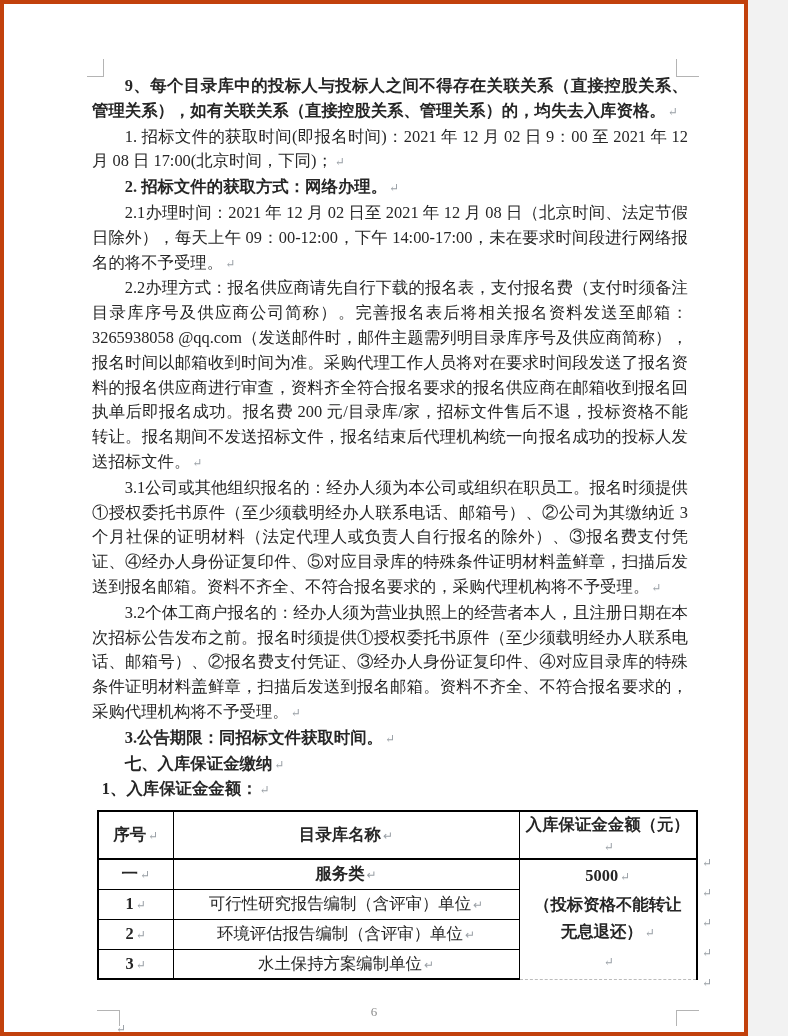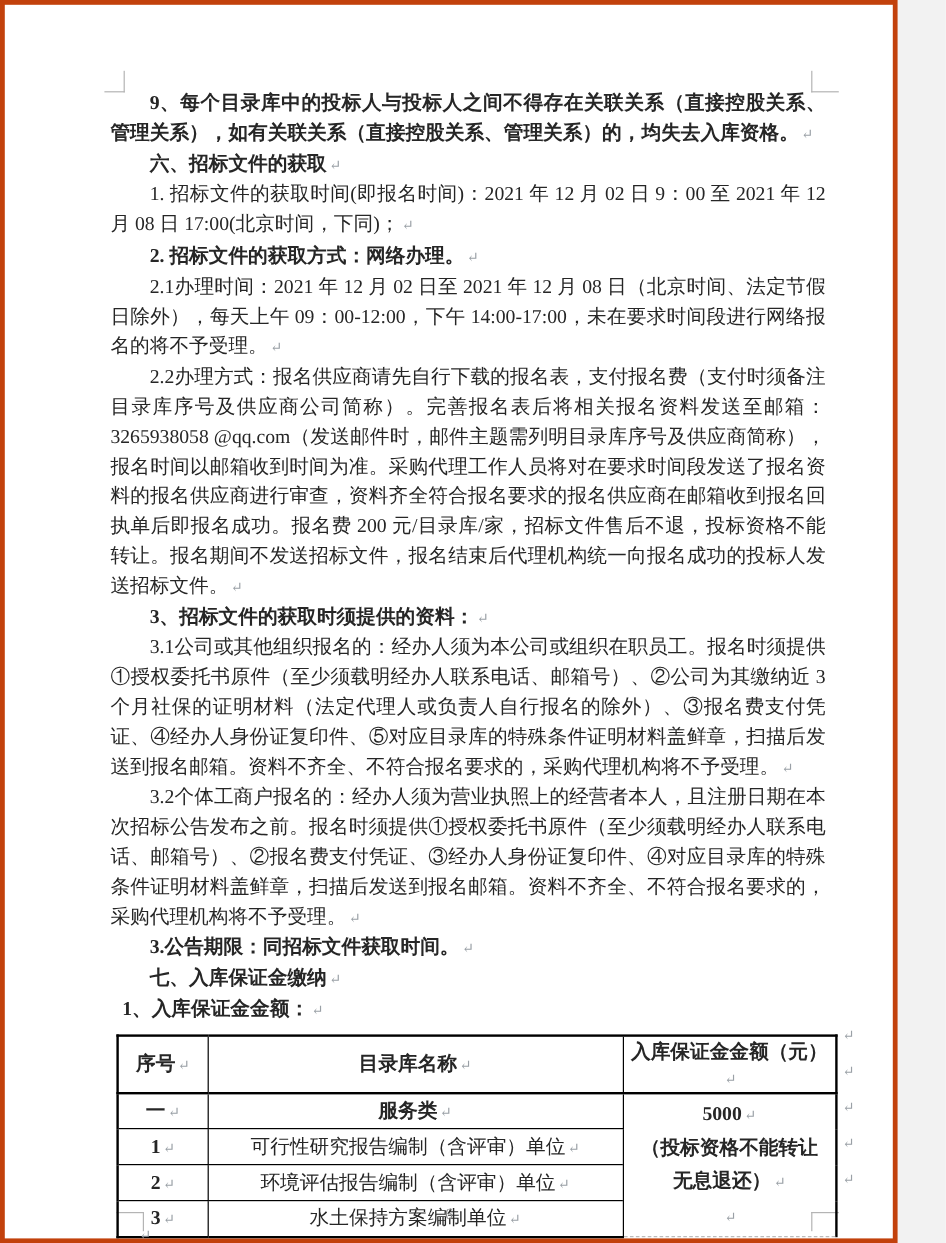--- a/index.html
+++ b/index.html
@@ -51,21 +51,21 @@
     box-sizing:border-box;
   }
   .reg-table th{
     border-top:2px solid #000;
     border-bottom:2px solid #000;
     font-weight:700;
     height:29px;
   }
   .reg-table td{height:30px;}
   .col-no{width:75px;}
-  .col-name{width:346px;}
+  .col-name{width:346px;font-family:Liberation Serif, serif;}
   .col-amount{width:178px;}
   .cell-left-edge{border-left:2px solid #000 !important;}
   .cell-right-edge{border-right:2px solid #000 !important;}
   .row-bottom td.solid-bottom{border-bottom:2px solid #000;}
   .deposit-cell{
     font-weight:700;
     border-bottom:1px dashed #bcbcbc !important;
     line-height:27px;
   }
   .cat-row td{font-weight:700;}
@@ -92,31 +92,29 @@
 
   <div class="corner corner-tl"></div>
   <div class="corner corner-tr"></div>
   <div class="corner corner-bl"></div>
   <div class="corner corner-br"></div>
 
   <div class="content">
 
     <p class="para bold"><span>9、每个目录库中的投标人与投标人之间不得存在关联关系（直接控股关系、管理关系），如有关联关系（直接控股关系、管理关系）的，均失去入库资格。</span><span class="pmark">↵</span></p>
 
-    <p class="para bold"><span>六、招标文件的获取</span><span class="pmark">↵</span></p>
 
     <p class="para"><span class="plabel">1. 招标文件的获取时间(即报名时间)：</span><span>2021 年 12 月 02 日 9：00 至 2021 年 12 月 08 日 17:00(北京时间，下同)；</span><span class="pmark">↵</span></p>
 
     <p class="para bold"><span>2. 招标文件的获取方式：网络办理。</span><span class="pmark">↵</span></p>
 
     <p class="para"><span class="plabel">2.1办理时间：</span><span>2021 年 12 月 02 日至 2021 年 12 月 08 日（北京时间、法定节假日除外），每天上午 09：00-12:00，下午 14:00-17:00，未在要求时间段进行网络报名的将不予受理。</span><span class="pmark">↵</span></p>
 
     <p class="para"><span class="plabel">2.2办理方式：</span><span>报名供应商请先自行下载的报名表，支付报名费（支付时须备注目录库序号及供应商公司简称）。完善报名表后将相关报名资料发送至邮箱：3265938058 @qq.com（发送邮件时，邮件主题需列明目录库序号及供应商简称），报名时间以邮箱收到时间为准。采购代理工作人员将对在要求时间段发送了报名资料的报名供应商进行审查，资料齐全符合报名要求的报名供应商在邮箱收到报名回执单后即报名成功。报名费 200 元/目录库/家，招标文件售后不退，投标资格不能转让。报名期间不发送招标文件，报名结束后代理机构统一向报名成功的投标人发送招标文件。</span><span class="pmark">↵</span></p>
 
-    <p class="para bold"><span>3、招标文件的获取时须提供的资料：</span><span class="pmark">↵</span></p>
 
     <p class="para"><span class="plabel">3.1公司或其他组织报名的：</span><span>经办人须为本公司或组织在职员工。报名时须提供①授权委托书原件（至少须载明经办人联系电话、邮箱号）、②公司为其缴纳近 3 个月社保的证明材料（法定代理人或负责人自行报名的除外）、③报名费支付凭证、④经办人身份证复印件、⑤对应目录库的特殊条件证明材料盖鲜章，扫描后发送到报名邮箱。资料不齐全、不符合报名要求的，采购代理机构将不予受理。</span><span class="pmark">↵</span></p>
 
     <p class="para"><span class="plabel">3.2个体工商户报名的：</span><span>经办人须为营业执照上的经营者本人，且注册日期在本次招标公告发布之前。报名时须提供①授权委托书原件（至少须载明经办人联系电话、邮箱号）、②报名费支付凭证、③经办人身份证复印件、④对应目录库的特殊条件证明材料盖鲜章，扫描后发送到报名邮箱。资料不齐全、不符合报名要求的，采购代理机构将不予受理。</span><span class="pmark">↵</span></p>
 
     <p class="para bold"><span>3.公告期限：同招标文件获取时间。</span><span class="pmark">↵</span></p>
 
     <p class="para bold"><span>七、入库保证金缴纳</span><span class="pmark">↵</span></p>
 
     <p class="para bold indent-half"><span>1、入库保证金金额：</span><span class="pmark">↵</span></p>

